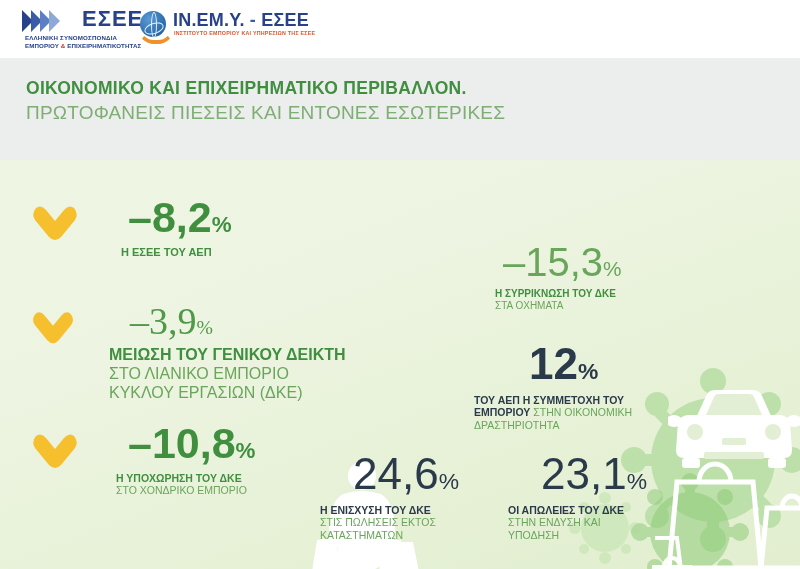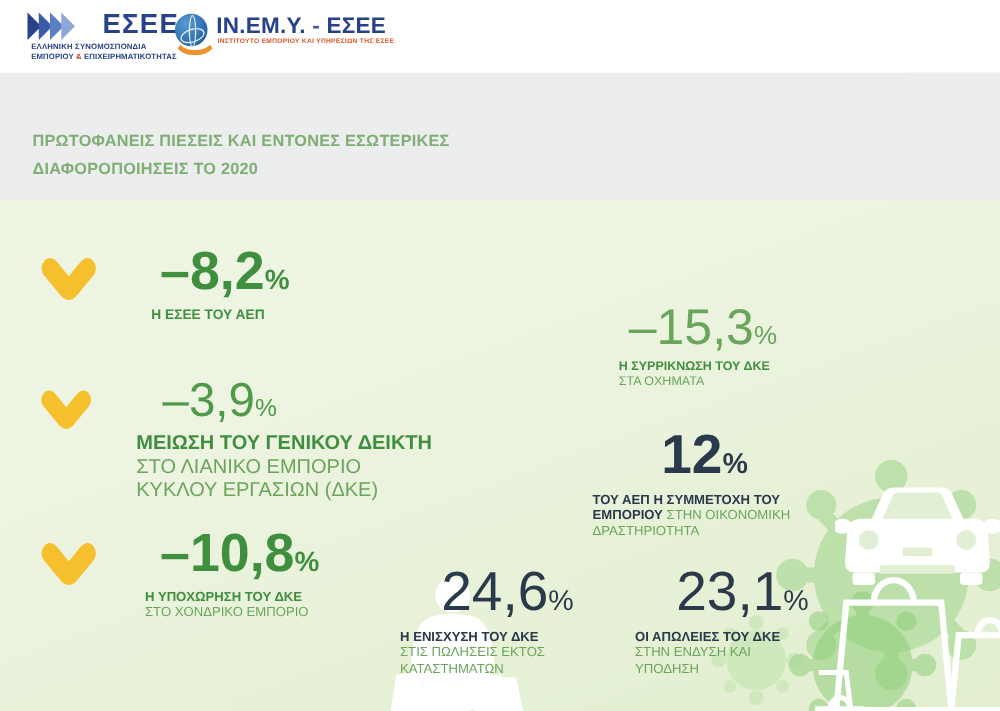--- a/index.html
+++ b/index.html
@@ -43,21 +43,21 @@
   .inemy-word{position:absolute;left:33px;top:2px;font-size:18px;font-weight:bold;color:#27418a;
               letter-spacing:0.2px;white-space:nowrap;}
   .inemy-word .dash{color:#3a5ba8;}
   .inemy-sub{position:absolute;left:34px;top:22px;font-size:5.3px;color:#e0562a;letter-spacing:0.25px;
              white-space:nowrap;font-weight:bold;}
 
   
   .header{position:absolute;left:0;top:58px;width:800px;height:102px;background:#eceded;z-index:10;}
   .title-main{position:absolute;left:26px;top:20px;font-size:17.5px;font-weight:bold;color:#3f8f3f;
               letter-spacing:0.3px;white-space:nowrap;}
-  .title-sub{position:absolute;left:26px;top:44px;font-size:13px;font-weight:bold;color:#7fae74;
+  .title-sub{position:absolute;left:26px;top:44px;font-size:19px;font-weight:normal;color:#7fae74;
              letter-spacing:0.2px;line-height:22px;}
 
   
   .body{position:absolute;left:0;top:160px;width:800px;height:409px;overflow:hidden;
         background:linear-gradient(160deg,#eef5e3 0%,#edf4e1 35%,#e6f1d6 70%,#e2eecf 100%);}
 
   .bg-layer{position:absolute;left:0;top:0;width:800px;height:409px;overflow:hidden;}
 
   
   .stat{position:absolute;}
@@ -89,23 +89,23 @@
 
     <div class="logo-inemy">
       <div class="swoosh"></div>
       <div class="globe"></div>
       <div class="inemy-word"><span>IN.EM.Y.</span><span class="dash"> - </span><span>ΕΣΕΕ</span></div>
       <div class="inemy-sub">ΙΝΣΤΙΤΟΥΤΟ ΕΜΠΟΡΙΟΥ ΚΑΙ ΥΠΗΡΕΣΙΩΝ ΤΗΣ ΕΣΕΕ</div>
     </div>
   </div>
 
   <div class="header">
+    <div class="title-main">ΟΙΚΟΝΟΜΙΚΟ ΚΑΙ ΕΠΙΧΕΙΡΗΜΑΤΙΚΟ ΠΕΡΙΒΑΛΛΟΝ.</div>
     <div class="title-sub">
       <div>ΠΡΩΤΟΦΑΝΕΙΣ ΠΙΕΣΕΙΣ ΚΑΙ ΕΝΤΟΝΕΣ ΕΣΩΤΕΡΙΚΕΣ</div>
-      <div>ΔΙΑΦΟΡΟΠΟΙΗΣΕΙΣ ΤΟ 2020</div>
     </div>
   </div>
 
   <div class="body">
 
     <div class="bg-layer">
 
       <svg width="230" height="250" style="position:absolute;left:595px;top:175px;opacity:.55" viewBox="0 0 230 250">
         <g fill="#9ed48a">
           <circle cx="118" cy="125" r="62"></circle>
@@ -224,21 +224,21 @@
         <div class="b">Η ΕΣΕΕ ΤΟΥ ΑΕΠ</div>
       </div>
     </div>
 
     <div class="stat" style="left:26px;top:142px;">
       <div class="chevdn" style="left:5px;top:10px;">
         <svg width="44" height="33" viewBox="0 0 48 36">
             <path d="M5 2 Q0 8 4 14 L18 31 Q24 37 30 31 L44 14 Q48 8 43 2 Q38 -2 33 4 L24 15 L15 4 Q10 -2 5 2 Z" fill="#f6bf2e"></path>
           </svg>
       </div>
-      <div class="num" style="position:absolute;left:71px;top:0;font-size:38px;font-weight:normal;color:#4f9a49;"><span>–3,9</span><span class="pct">%</span></div>
+      <div class="num" style="position:absolute;left:71px;top:0;font-size:38px;font-weight:normal;color:#4f9a49;font-family:Liberation Serif, serif;"><span>–3,9</span><span class="pct">%</span></div>
       <div class="lbl" style="position:absolute;left:83px;top:44px;font-size:16px;color:#6aa55c;">
         <div class="b" style="color:#3f8f3f;">ΜΕΙΩΣΗ ΤΟΥ ΓΕΝΙΚΟΥ ΔΕΙΚΤΗ</div>
         <div>ΣΤΟ ΛΙΑΝΙΚΟ ΕΜΠΟΡΙΟ</div>
         <div>ΚΥΚΛΟΥ ΕΡΓΑΣΙΩΝ (ΔΚΕ)</div>
       </div>
     </div>
 
     <div class="stat" style="left:26px;top:262px;">
       <div class="chevdn" style="left:5px;top:12px;">
         <svg width="48" height="36" viewBox="0 0 48 36">

